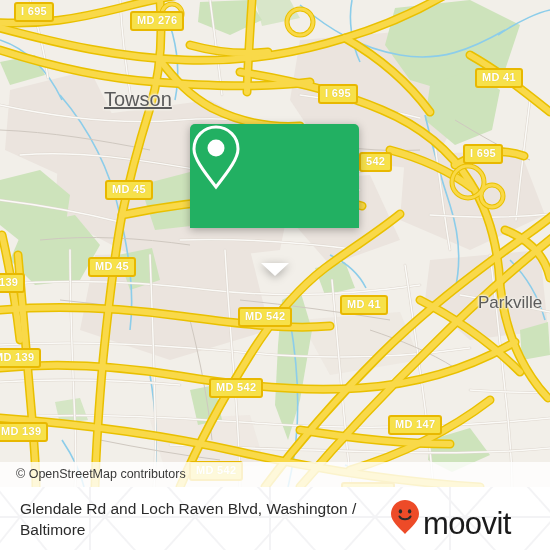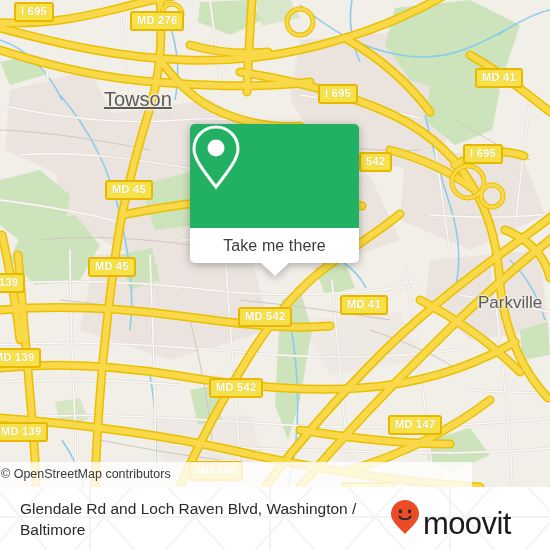--- a/index.html
+++ b/index.html
@@ -43,26 +43,26 @@
     font-family: "Liberation Sans", sans-serif;
     white-space: nowrap;
     text-shadow: 1px 0 2px #F2EFE9, -1px 0 2px #F2EFE9, 0 1px 2px #F2EFE9, 0 -1px 2px #F2EFE9;
   }
   .place.small { font-size: 17px; margin-top: 32px; }
 
   
   .attribution {
     position: absolute;
     left: 0; bottom: 0;
-    width: 472px; height: 25px;
+    width: 550px; height: 25px;
     background: rgba(255,255,255,.80);
     color: #3A3A3A;
     font-size: 12.5px;
     line-height: 25px;
-    padding-left: 1px;
+    padding-left: 16px;
     white-space: nowrap;
   }
 
   
   .card {
     position: absolute;
     left: 190px; top: 124px;
     width: 169px;
     filter: drop-shadow(0 2px 4px rgba(0,0,0,.30));
   }
@@ -379,23 +379,20 @@
 
     <div class="card">
       <div class="card-top">
         <span>
           <svg class="pin-svg" width="52" height="66" viewBox="0 0 52 66" aria-hidden="true">
             <path d="M26 3 C13.8 3 4 12.8 4 25 C4 34 12 45 26 63 C40 45 48 34 48 25 C48 12.8 38.2 3 26 3 Z" fill="none" stroke="#FFFFFF" stroke-width="3"></path>
             <circle cx="26" cy="24" r="8.5" fill="#FFFFFF"></circle>
           </svg>
         </span>
       </div>
-      <div class="card-bottom">
-        <span class="card-label">Take me there</span>
-      </div>
       <div class="card-tail"></div>
     </div>
 
     <div class="attribution">© OpenStreetMap contributors</div>
   </div>
 
   <div class="footer">
     <svg class="footer-watermark" width="550" height="140" viewBox="0 0 550 140">
       <g stroke="#E9E9EC" stroke-width="2" fill="none">
         <path d="M-20 120 L60 20 L150 120 L240 20 L330 120 L420 20 L510 120 L600 20"></path>

